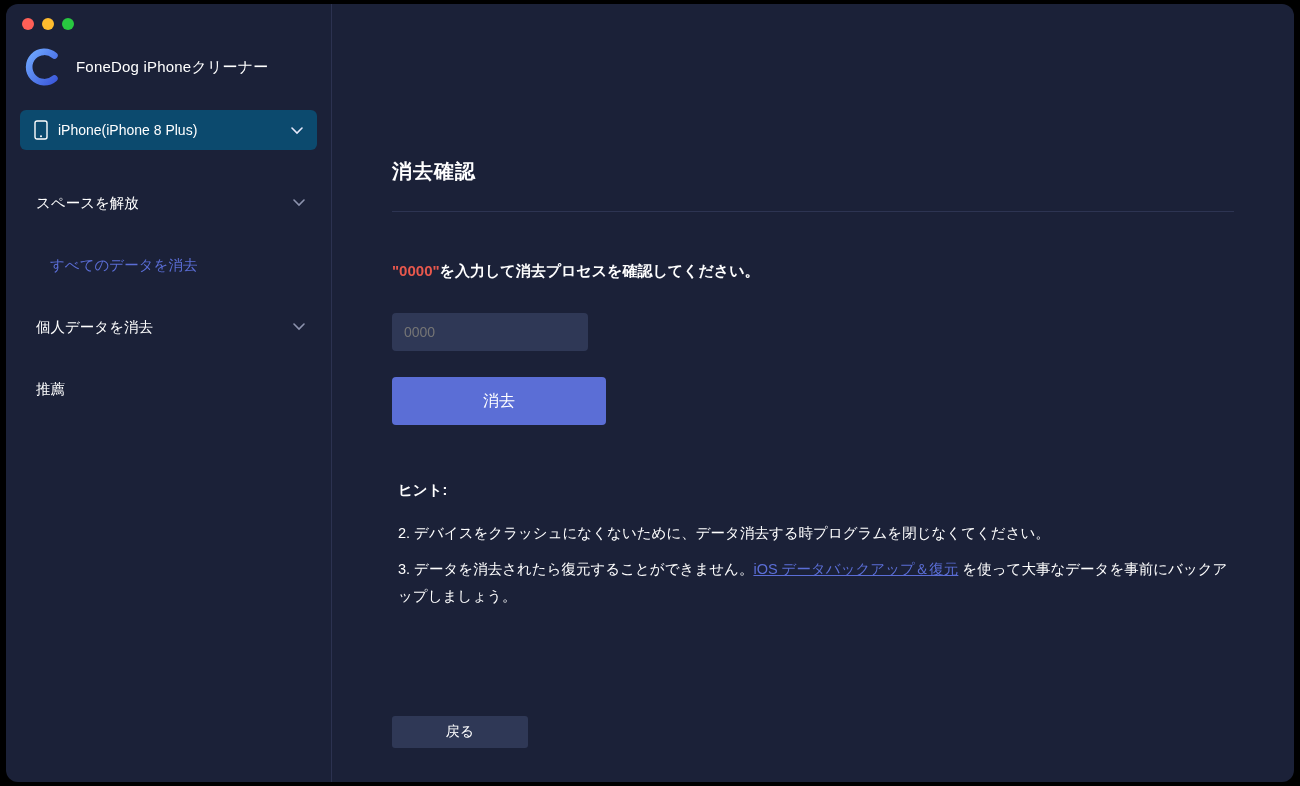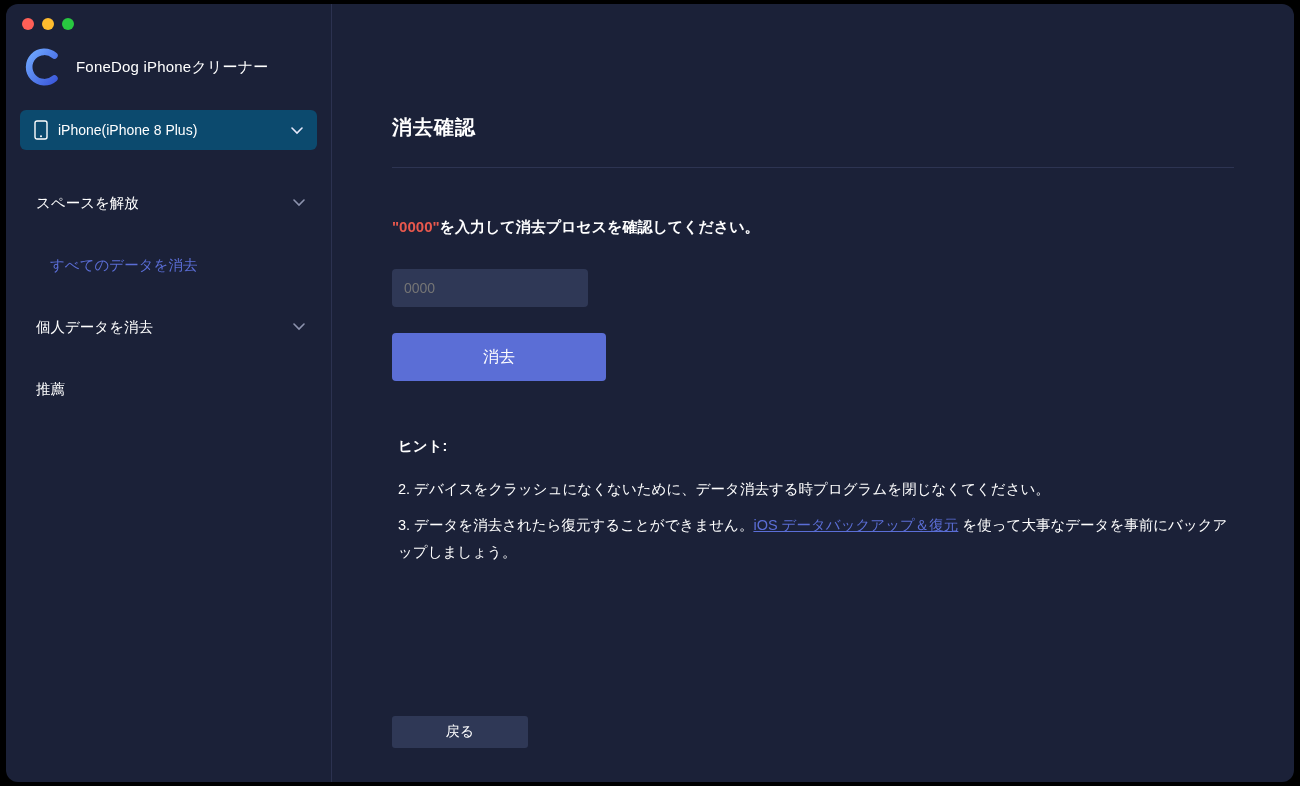--- a/index.html
+++ b/index.html
@@ -95,20 +95,21 @@
   }
   .inner {
     padding: 0 60px 0 60px;
   }
   .page-title {
     color: #fff;
     font-size: 20px;
     font-weight: 600;
     letter-spacing: 1px;
     margin-bottom: 26px;
+    margin-top: 44px;
   }
   .divider {
     height: 1px;
     background: #2d3452;
     margin-bottom: 50px;
   }
   .prompt-line {
     color: #fff;
     font-size: 15px;
     font-weight: 600;

